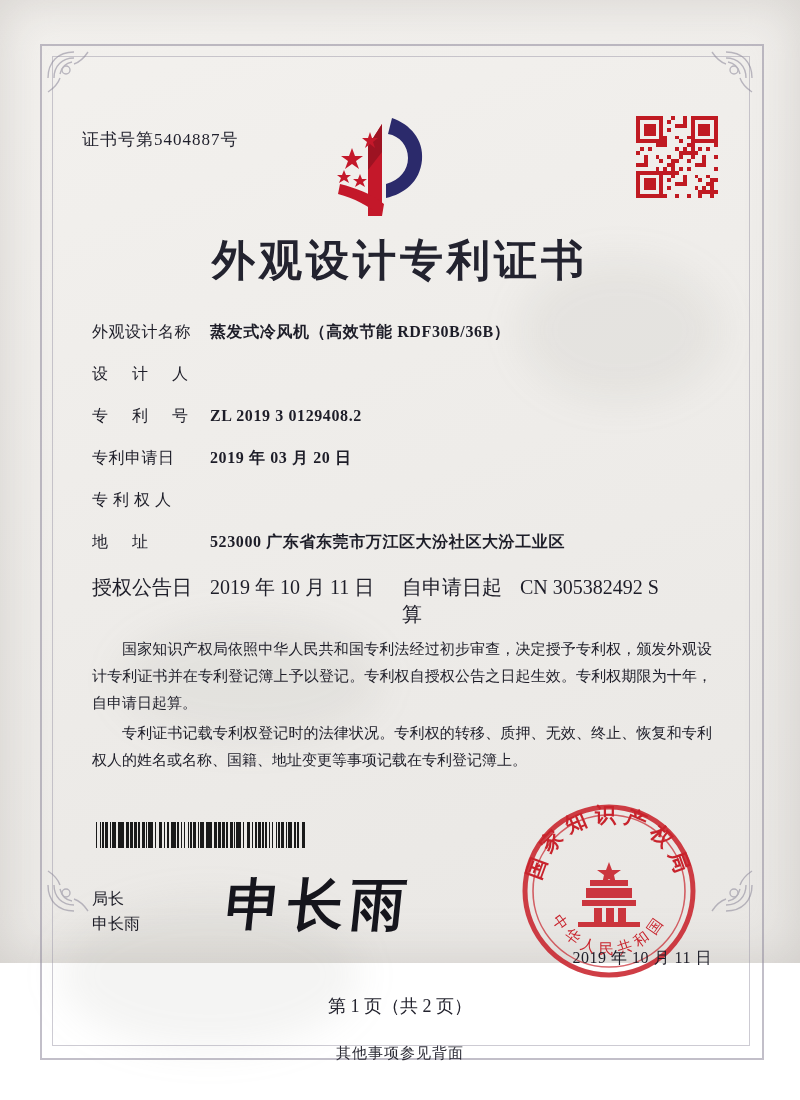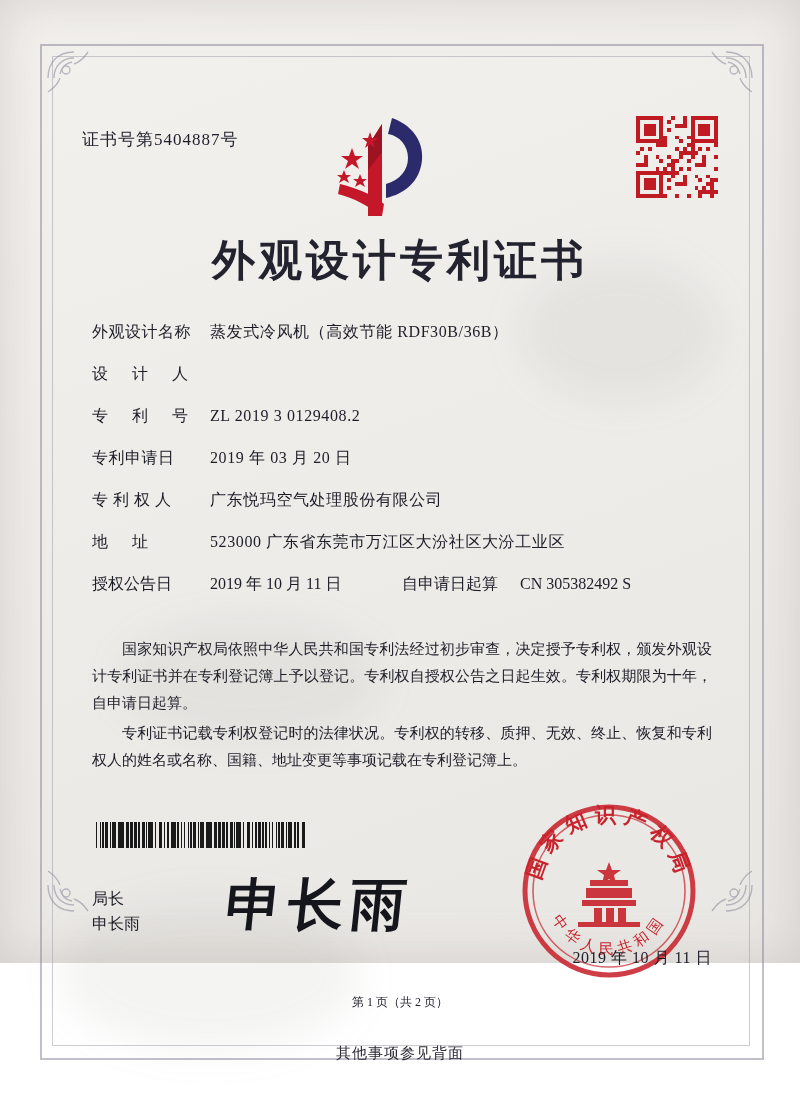--- a/index.html
+++ b/index.html
@@ -107,26 +107,27 @@
     width: 118px;
     flex: 0 0 118px;
     letter-spacing: 0.5px;
   }
   .field .lbl.spaced {
     letter-spacing: 10px;
   }
   .field .val {
     flex: 1;
     letter-spacing: 0.6px;
+    font-weight: bold;
   }
   .field-row2 {
     display: flex;
     align-items: baseline;
     margin-bottom: 21px;
-    font-size: 16px;
+    font-size: 20px;
     color: #1d1d28;
   }
   .field-row2 .half {
     display: flex;
     align-items: baseline;
   }
   .field-row2 .half.first { width: 310px; }
   .field-row2 .lbl { width: 118px; flex: 0 0 118px; }
 
   .paragraphs {
@@ -178,21 +179,21 @@
     position: absolute;
     right: 88px; top: 948px;
     font-size: 16px;
     color: #1d1d28;
     letter-spacing: 0.5px;
   }
   .page-num {
     position: absolute;
     left: 0; right: 0; top: 994px;
     text-align: center;
-    font-size: 12px;
+    font-size: 18px;
     color: #23232e;
   }
   .footnote {
     position: absolute;
     left: 0; right: 0; top: 1044px;
     text-align: center;
     font-size: 15px;
     color: #2a2a34;
     letter-spacing: 1px;
   }
@@ -744,21 +745,20 @@
     <div class="field">
       <div class="lbl spaced">专 利 号</div>
       <div class="val">ZL 2019 3 0129408.2</div>
     </div>
     <div class="field">
       <div class="lbl">专利申请日</div>
       <div class="val">2019 年 03 月 20 日</div>
     </div>
     <div class="field">
       <div class="lbl">专 利 权 人</div>
-      <div class="val">广东悦玛空气处理股份有限公司</div>
     </div>
     <div class="field">
       <div class="lbl spaced">地 址</div>
       <div class="val">523000 广东省东莞市万江区大汾社区大汾工业区</div>
     </div>
     <div class="field-row2">
       <div class="half first">
         <div class="lbl">授权公告日</div>
         <div class="val">2019 年 10 月 11 日</div>
       </div>

